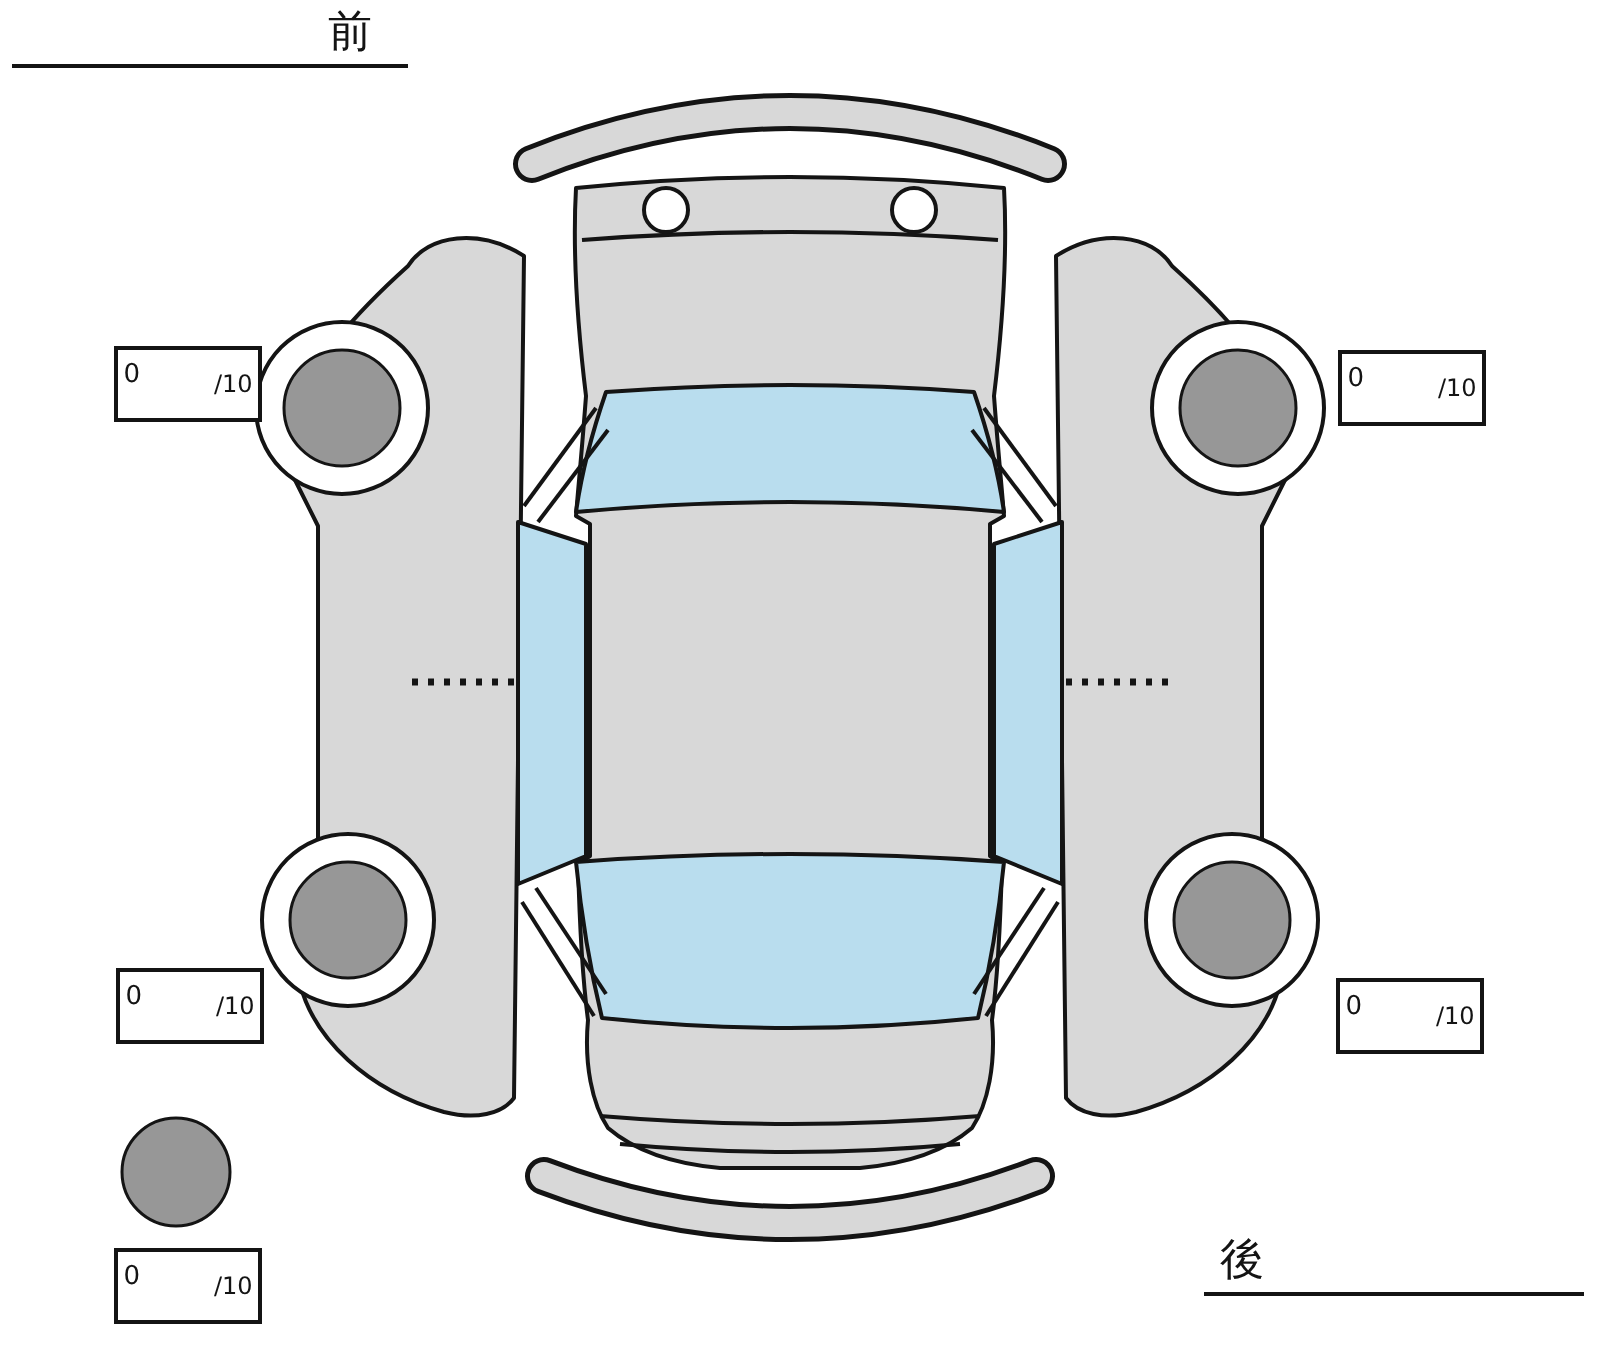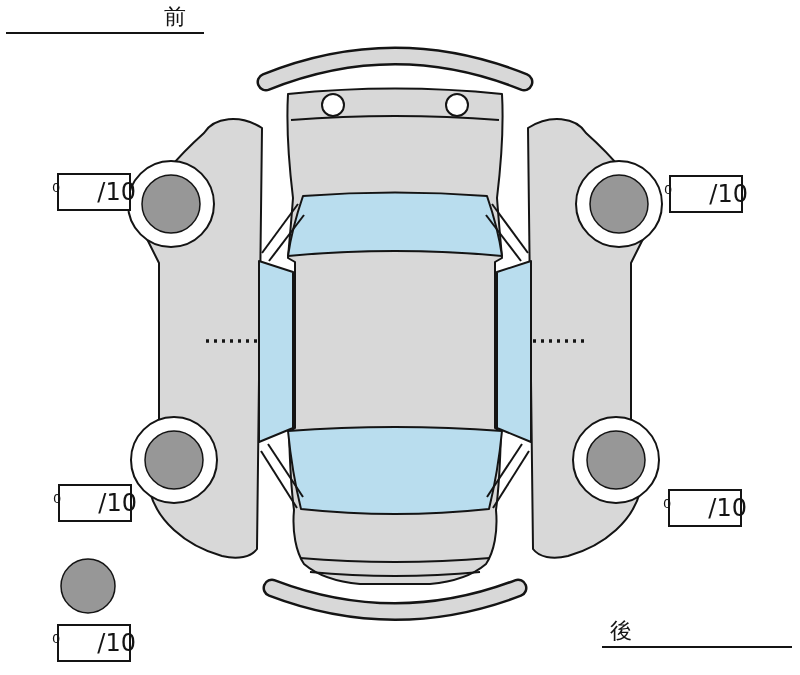--- a/index.html
+++ b/index.html
@@ -24,21 +24,21 @@
   .dots{stroke:var(--c-outline,#141414);stroke-width:3.5;stroke-dasharray:3 5;fill:none;}
 
   
   .score-box{
     position:absolute;width:74px;height:38px;box-sizing:border-box;
     background:var(--c-bg,#fff);border:2px solid var(--c-outline,#141414);
     display:flex;align-items:center;justify-content:center;gap:5px;
     color:var(--c-outline,#141414);
   }
   .score-val{font-size:13px;transform:translateY(-5px);}
-  .score-max{font-size:24px;margin-left:32px;}
+  .score-max{font-size:12px;margin-left:32px;}
 
   
   .corner-label{
     position:absolute;height:32px;box-sizing:border-box;
     border-bottom:2px solid var(--c-outline,#141414);
     font-size:22px;color:var(--c-outline,#141414);line-height:30px;
   }
   #front-label{left:6px;top:2px;width:198px;text-align:right;padding-right:18px;}
   #rear-label{left:602px;top:616px;width:190px;text-align:left;padding-left:8px;}
 </style>

